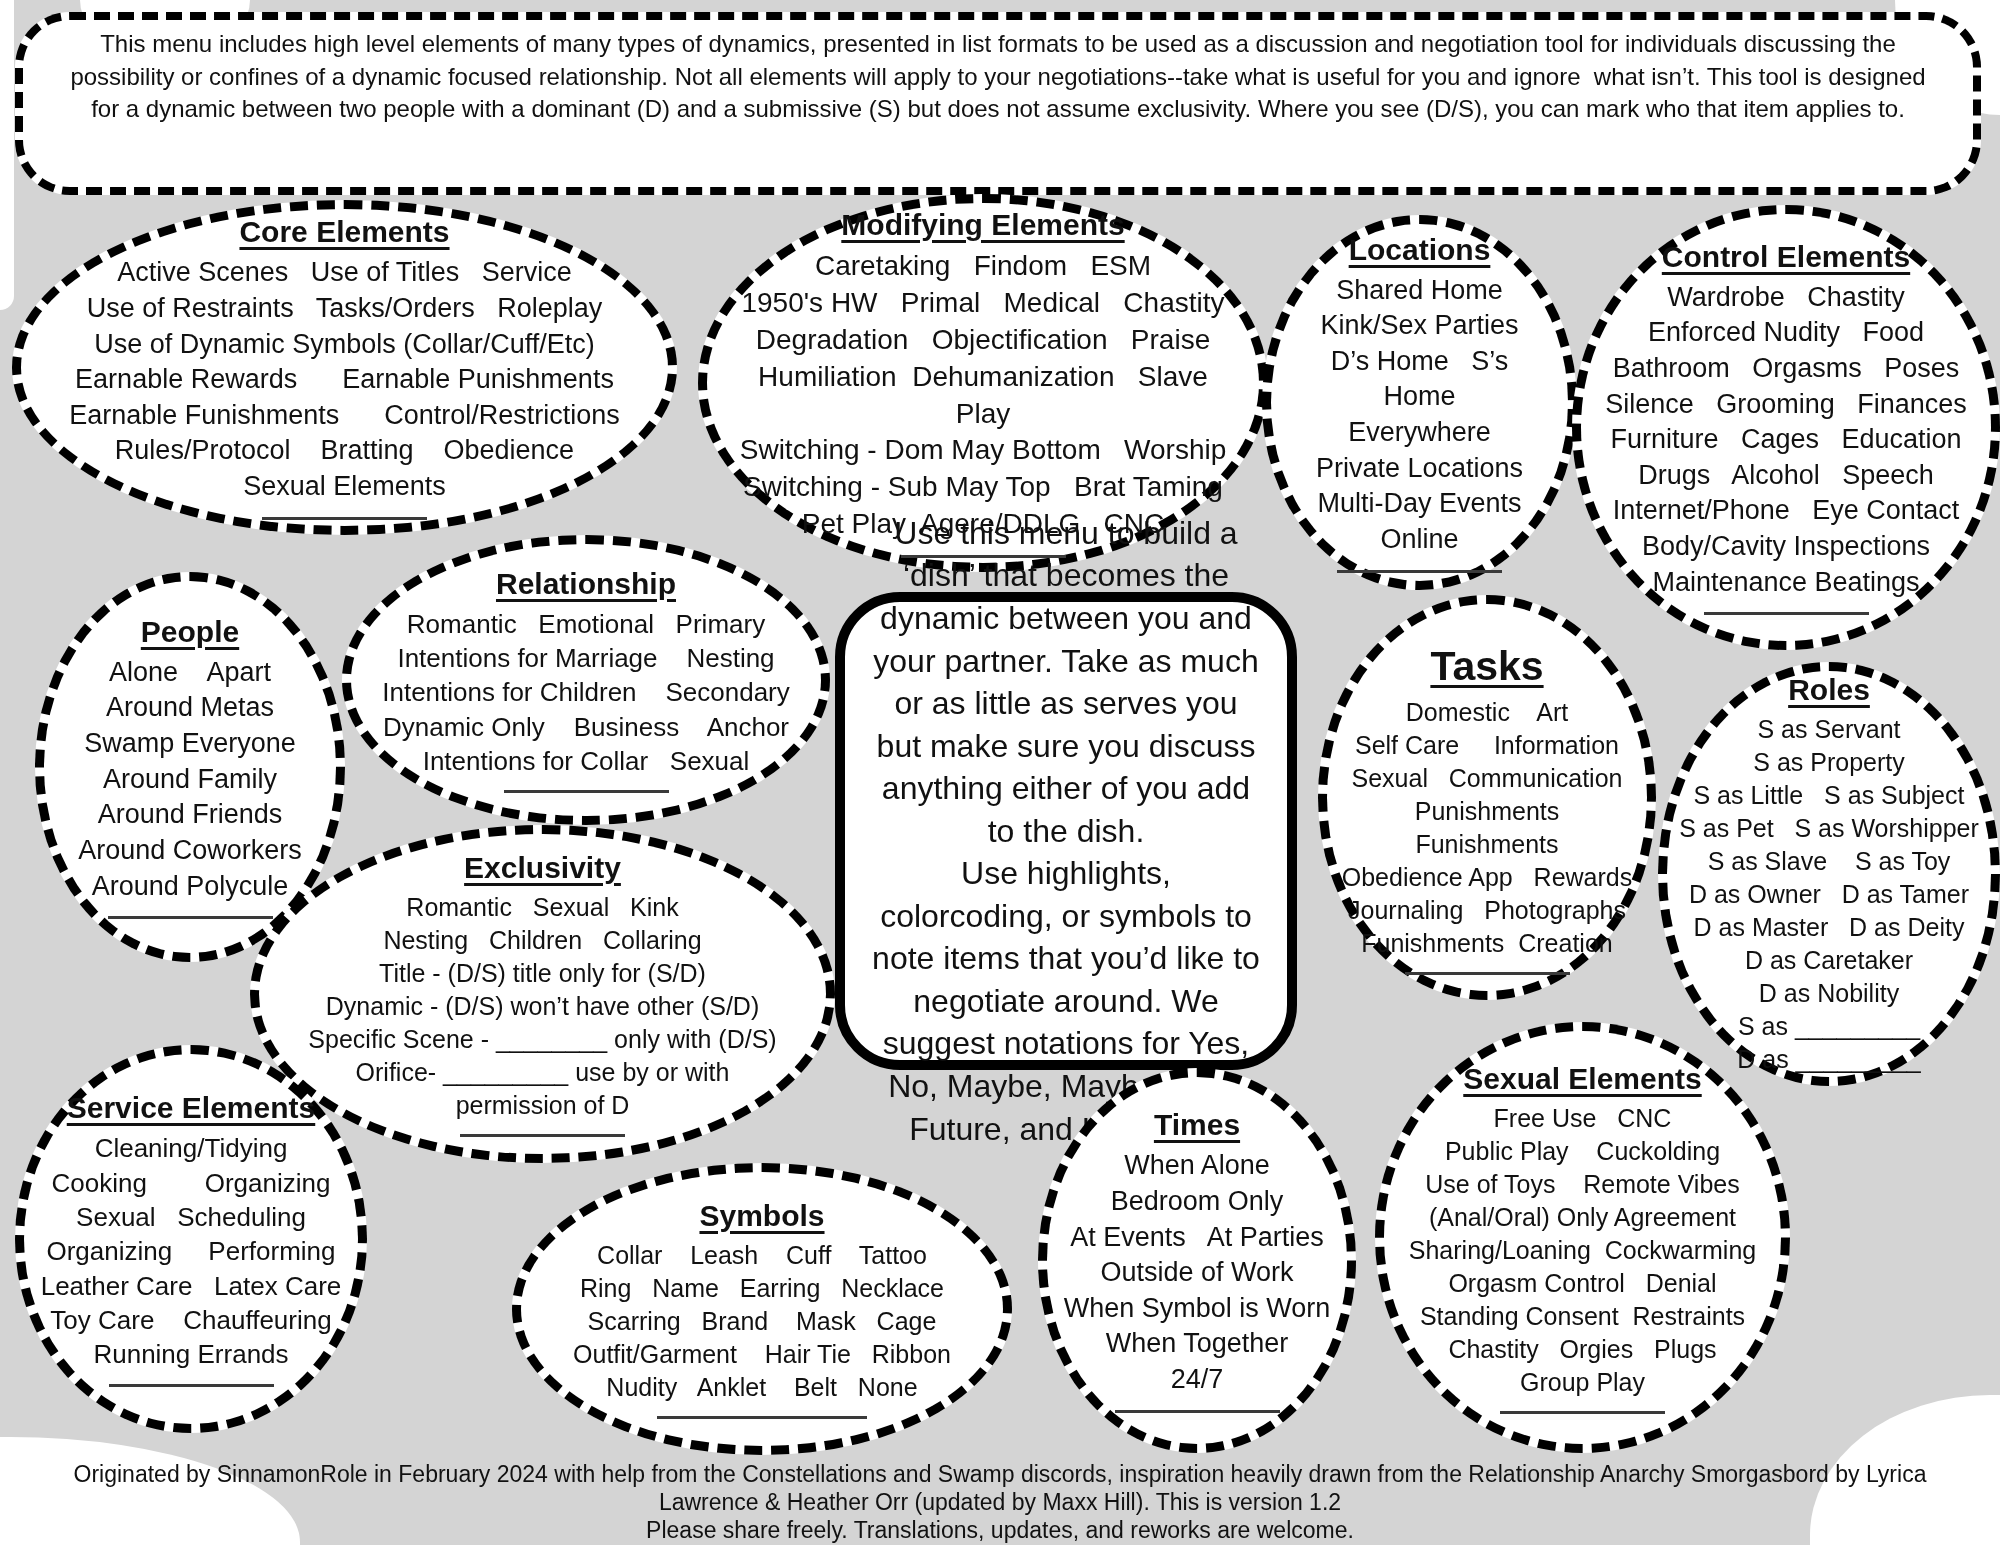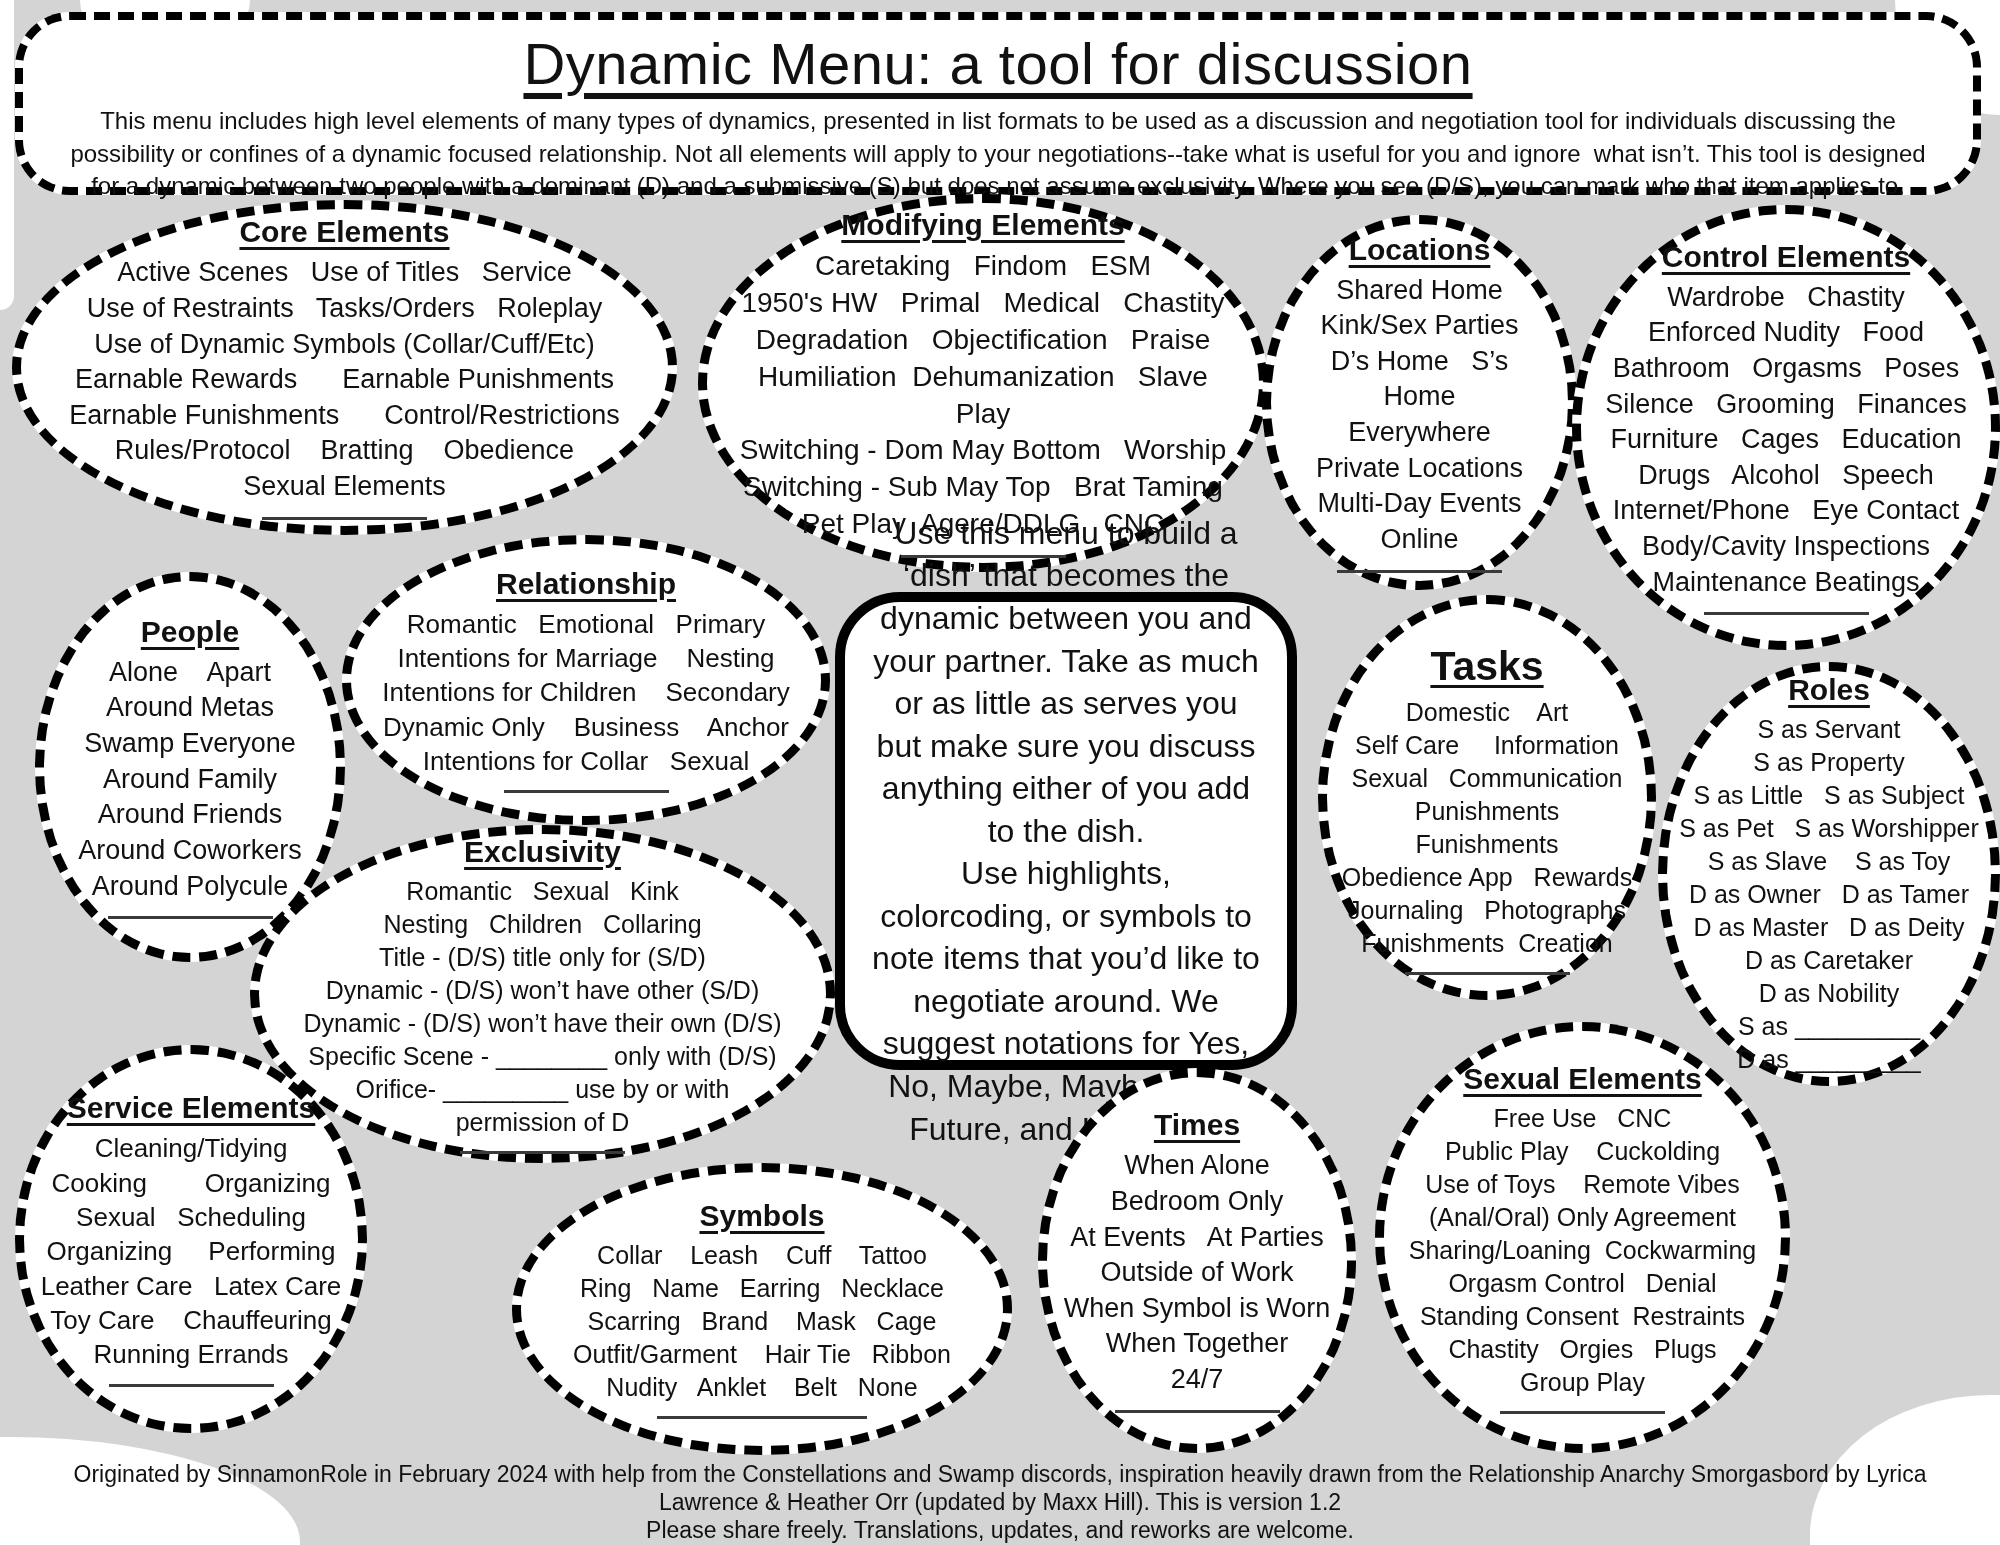--- a/index.html
+++ b/index.html
@@ -82,21 +82,20 @@
 
 <div class="canvas">
 
   <div class="corner corner-tl"></div>
   <div class="corner corner-left-strip"></div>
   <div class="corner corner-tr"></div>
   <div class="corner corner-bl"></div>
   <div class="corner corner-br"></div>
 
   <header id="header">
-    <h1>Dynamic Menu: a tool for discussion</h1>
     <div class="desc">This menu includes high level elements of many types of dynamics, presented in list formats to be used as a discussion and negotiation tool for individuals discussing the possibility or confines of a dynamic focused relationship. Not all elements will apply to your negotiations--take what is useful for you and ignore  what isn’t. This tool is designed for a dynamic between two people with a dominant (D) and a submissive (S) but does not assume exclusivity. Where you see (D/S), you can mark who that item applies to.</div>
   </header>
 
   <section class="oval" id="sec-core">
     <h2>Core Elements</h2>
     <div class="lines">
         <div class="line">Active Scenes   Use of Titles   Service</div>
         <div class="line">Use of Restraints   Tasks/Orders   Roleplay</div>
         <div class="line">Use of Dynamic Symbols (Collar/Cuff/Etc)</div>
         <div class="line">Earnable Rewards      Earnable Punishments</div>
@@ -214,21 +213,20 @@
 
   </section>
 
   <section class="oval" id="sec-exclusivity">
     <h2>Exclusivity</h2>
     <div class="lines">
         <div class="line">Romantic   Sexual   Kink</div>
         <div class="line">Nesting   Children   Collaring</div>
         <div class="line">Title - (D/S) title only for (S/D)</div>
         <div class="line">Dynamic - (D/S) won’t have other (S/D)</div>
-        <div class="line">Dynamic - (D/S) won’t have their own (D/S)</div>
         <div class="line">Specific Scene - ________ only with (D/S)</div>
         <div class="line">Orifice- _________ use by or with</div>
         <div class="line">permission of D</div>
       </div>
     <div class="blank"></div>
   </section>
 
   <section class="oval" id="sec-service">
     <h2>Service Elements</h2>
     <div class="lines">

